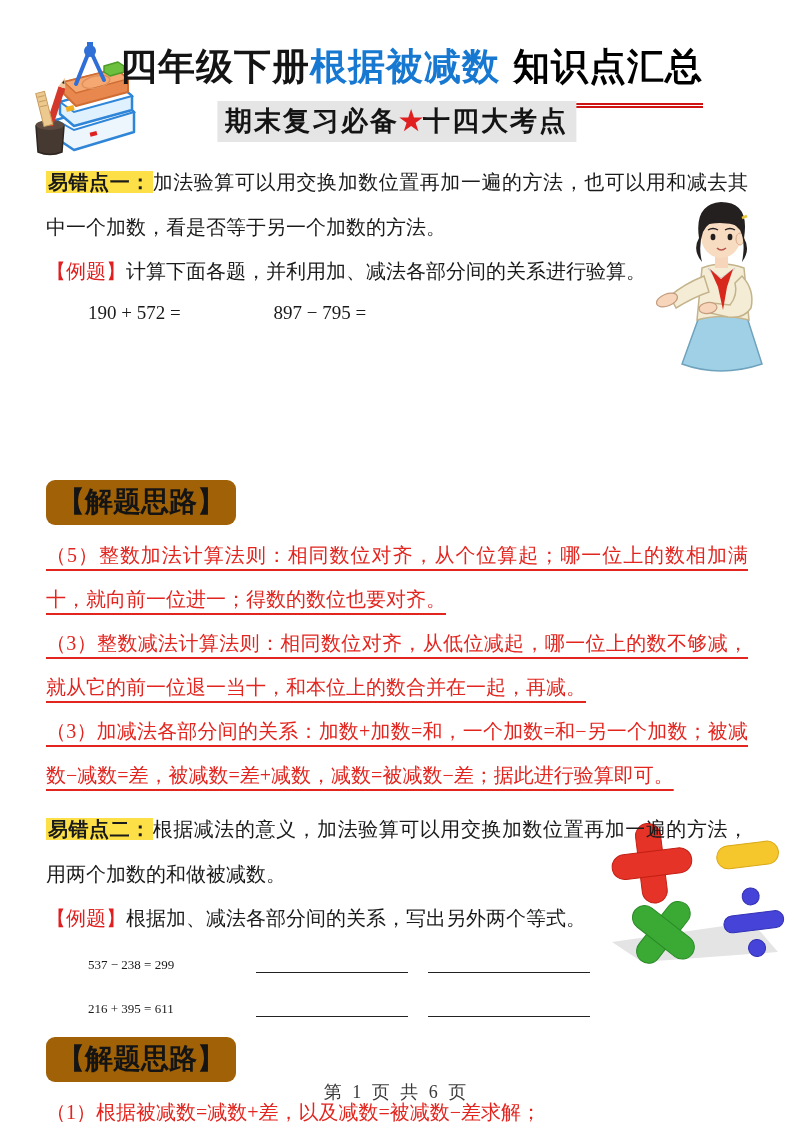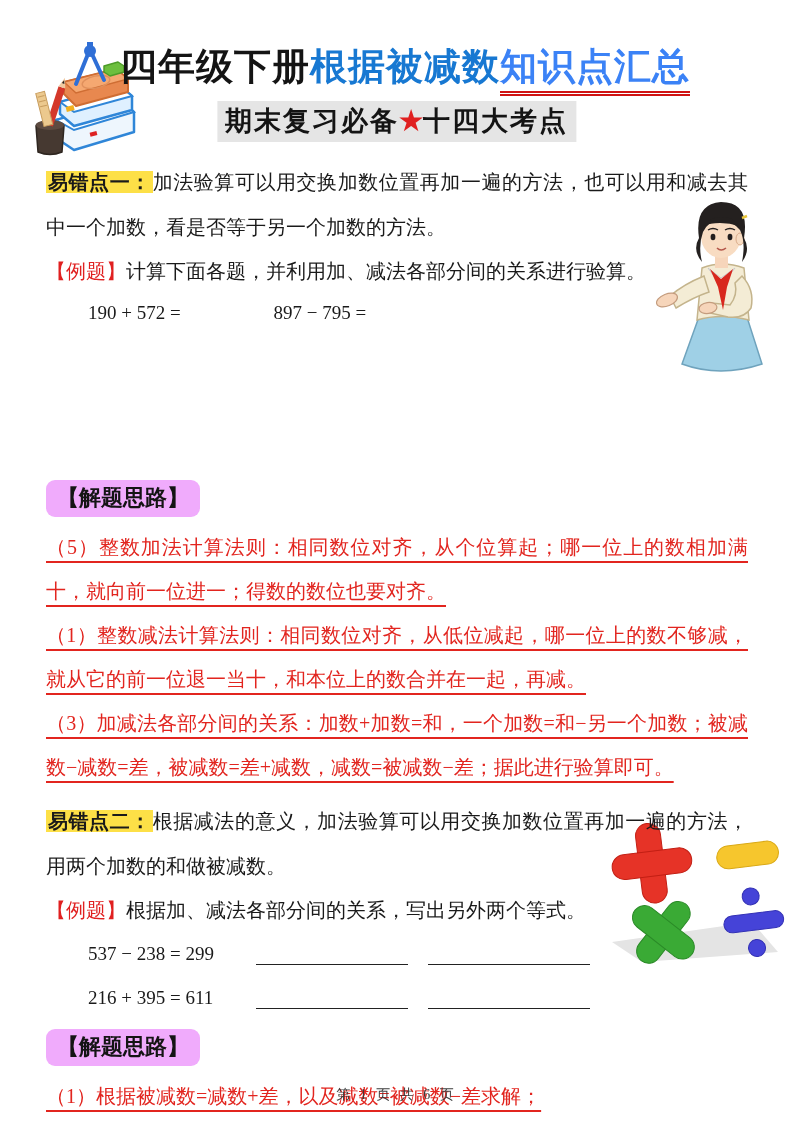--- a/index.html
+++ b/index.html
@@ -10,67 +10,67 @@
   }
 
   
   .header-art { position:absolute; left:30px; top:40px; width:112px; height:120px; }
   .title {
     position:absolute; left:120px; top:42px; width:560px; text-align:center;
     font-size:37px; font-weight:bold; white-space:nowrap; letter-spacing:1px;
   }
   .t-black { color:#141414; }
   .t-blue  { color:#1778d2; }
-  .t-red   { color:#3b82f6; border-bottom:5px double #cf1212; padding-bottom:4px; }
+  .t-red   { color:#000000; border-bottom:5px double #cf1212; padding-bottom:16px;margin-left:13px; }
   .subtitle {
     position:absolute; top:101px; left:50%; transform:translateX(-50%);
     background:#e5e5e5; color:#141414; font-size:27px; font-weight:bold;
     padding:2px 8px 3px; white-space:nowrap; letter-spacing:2px;
   }
   .subtitle .star { color:#e02020; letter-spacing:0; }
 
   
   .body { position:absolute; left:46px; top:160px; width:702px; font-size:20px; }
   p.line  { margin:0; line-height:45px; text-align:justify; }
   p.tight { margin:0; line-height:42px; text-align:justify; }
   .hl { background:#fde047; padding:0 2px; font-weight:bold; }
   .ex-label { color:#e02020; }
 
   .eq-row1 { margin:4px 0 0 42px; line-height:34px; font-size:19px;
              font-family:"Liberation Serif","DejaVu Serif",serif; }
   .eq-row1 .eq-right { margin-left:88px; }
   .workspace { height:148px; }
 
   .solution-label {
-    display:inline-block; background:#f0abfc; border-radius:9px;
-    padding:3px 11px 4px; font-size:22px; font-weight:bold; color:#141414;
+    display:inline-block; background:#a16207; border-radius:9px;
+    padding:3px 11px 4px; font-size:28px; font-weight:bold; color:#141414;
     margin:2px 0 8px;
     text-align:center;
   }
   .sol p {
     margin:0; line-height:44px; color:#e2251f; text-align:justify;
     text-decoration:underline; text-decoration-color:#e2251f;
     text-underline-offset:7px;
   }
   .gap-sm { height:10px; }
 
   .eq-row2 { display:flex; align-items:flex-end; margin:0 0 18px 42px; height:26px; }
-  .eq-row2 .eq { width:168px; font-size:19px; }
+  .eq-row2 .eq { width:168px; font-size:13px; }
   .blank { border-bottom:1.6px solid #222; height:24px; }
   .blank.b1 { width:152px; margin-right:20px; }
   .blank.b2 { width:162px; }
 
   
   .girl-fig { position:absolute; left:652px; top:192px; width:138px; height:196px; }
   .ops-fig  { position:absolute; left:602px; top:806px; width:188px; height:162px; }
 
   
   .footer {
     position:absolute; bottom:18px; left:0; width:100%; text-align:center;
-    font-size:14px; color:#3b3b3b; letter-spacing:3px;
+    font-size:18px; color:#3b3b3b; letter-spacing:3px;
   }
 </style>
 </head>
 <body>
 
 <div class="page">
 
   <div class="header-art">
     <svg viewBox="0 0 112 120" width="112" height="120">
 
@@ -190,21 +190,21 @@
     <div class="eq-row1">
       <span>190 + 572 =</span>
       <span class="eq-right">897 − 795 =</span>
     </div>
 
     <div class="workspace"></div>
 
     <div><span class="solution-label">【解题思路】</span></div>
     <div class="sol">
       <p>（5）整数加法计算法则：相同数位对齐，从个位算起；哪一位上的数相加满十，就向前一位进一；得数的数位也要对齐。</p>
-      <p>（1）整数减法计算法则：相同数位对齐，从低位减起，哪一位上的数不够减，就从它的前一位退一当十，和本位上的数合并在一起，再减。</p>
+      <p>（3）整数减法计算法则：相同数位对齐，从低位减起，哪一位上的数不够减，就从它的前一位退一当十，和本位上的数合并在一起，再减。</p>
       <p>（3）加减法各部分间的关系：加数+加数=和，一个加数=和−另一个加数；被减数−减数=差，被减数=差+减数，减数=被减数−差；据此进行验算即可。</p>
     </div>
 
     <div class="gap-sm"></div>
 
     <p class="line"><span class="hl">易错点二：</span><span>根据减法的意义，加法验算可以用交换加数位置再加一遍的方法，用两个加数的和做被减数。</span></p>
 
     <p class="tight"><span class="ex-label">【例题】</span><span>根据加、减法各部分间的关系，写出另外两个等式。</span></p>
 
     <div style="height:8px"></div>

